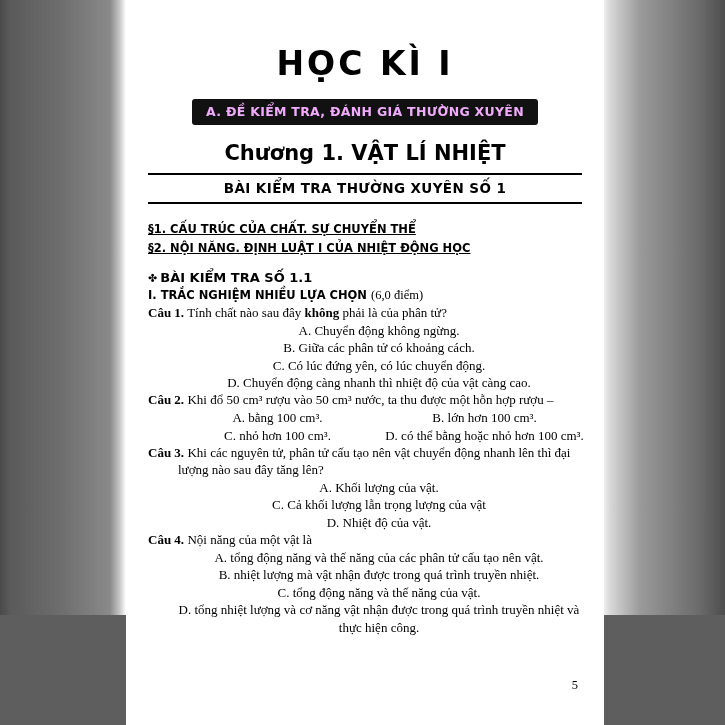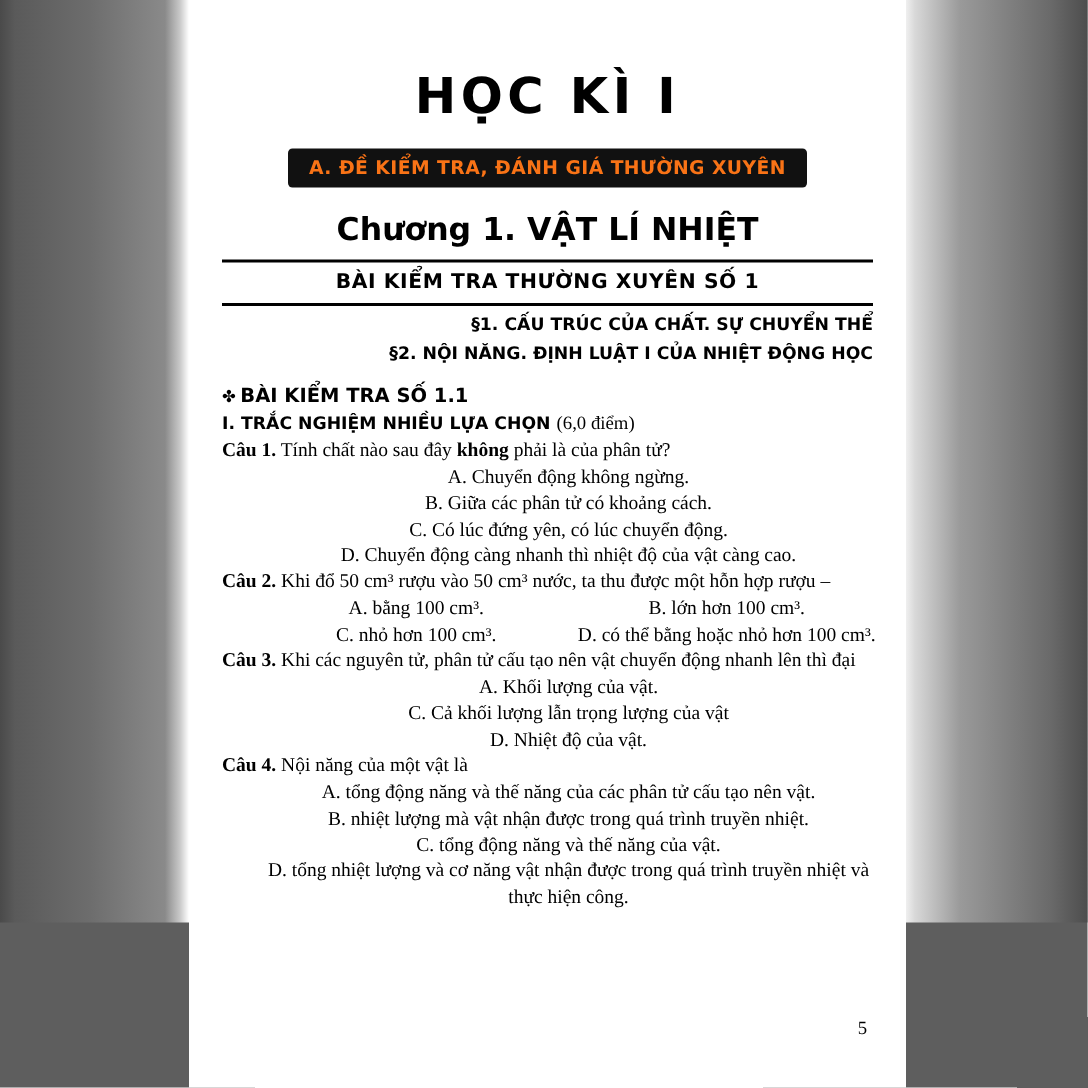--- a/index.html
+++ b/index.html
@@ -44,21 +44,21 @@
     font-family: "DejaVu Sans", sans-serif;
   }
 
   .banner-wrap {
     text-align: center;
     margin-top: 16px;
   }
   .banner {
     display: inline-block;
     background: #111111;
-    color: #f97316;
+    color: #f0abfc;
     font-family: "DejaVu Sans", sans-serif;
     font-weight: bold;
     font-size: 12.5px;
     padding: 5px 14px 6px 14px;
     border-radius: 3px;
     letter-spacing: 0.3px;
   }
 
   .chapter {
     text-align: center;
@@ -78,23 +78,24 @@
   }
   .rule-box .rb-text {
     font-family: "DejaVu Sans", sans-serif;
     font-weight: bold;
     font-size: 13.5px;
     letter-spacing: 0.4px;
     text-align: center;
   }
 
   .sections {
-    text-align: right;
-    margin-top: 3px;
+    text-align: left;
+    margin-top: 16px;
     margin-bottom: 4px;
+    text-decoration: underline;
   }
   .sections div {
     font-family: "DejaVu Sans", sans-serif;
     font-weight: bold;
     font-size: 11.5px;
     line-height: 1.65;
   }
 
   .test-head {
     font-family: "DejaVu Sans", sans-serif;
@@ -218,20 +219,21 @@
           <div class="opt">B. lớn hơn 100 cm³.</div>
           <div class="opt">C. nhỏ hơn 100 cm³.</div>
           <div class="opt">D. có thể bằng hoặc nhỏ hơn 100 cm³.</div>
         </div>
       </div>
 
       <div class="q">
         <div class="q-stem">
           <span class="qnum">Câu 3.</span>
           <span>Khi các nguyên tử, phân tử cấu tạo nên vật chuyển động nhanh lên thì đại</span>
+          <span class="cont">lượng nào sau đây tăng lên?</span>
         </div>
         <div class="opts">
           <div class="opt">A. Khối lượng của vật.</div>
           <div class="opt">C. Cả khối lượng lẫn trọng lượng của vật</div>
           <div class="opt">D. Nhiệt độ của vật.</div>
         </div>
       </div>
 
       <div class="q">
         <div class="q-stem">

